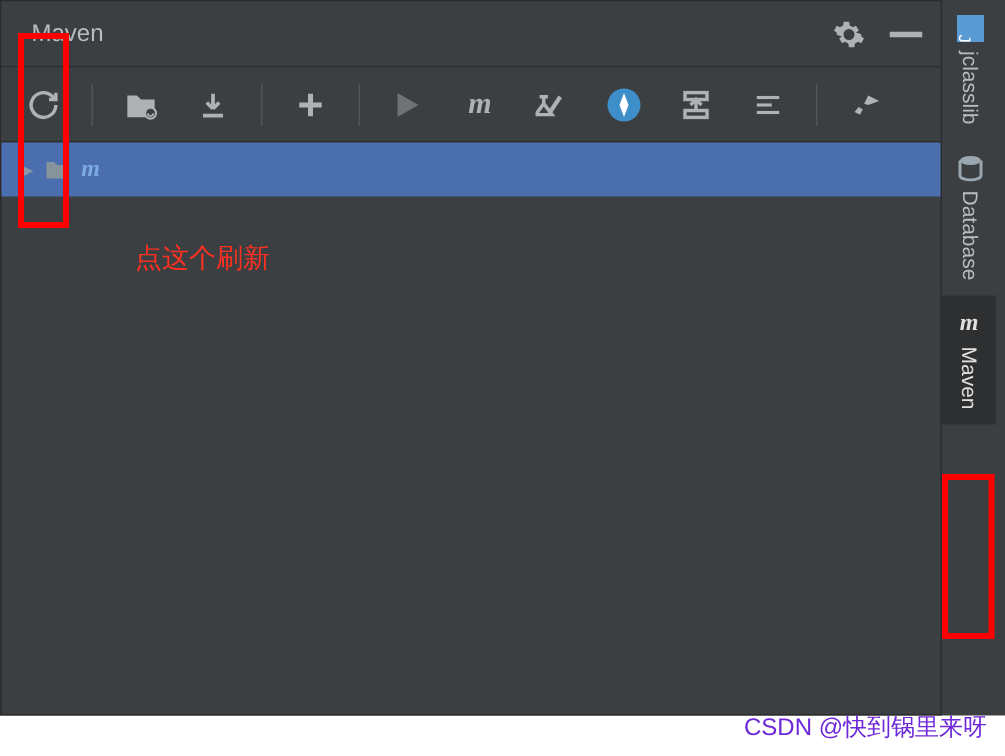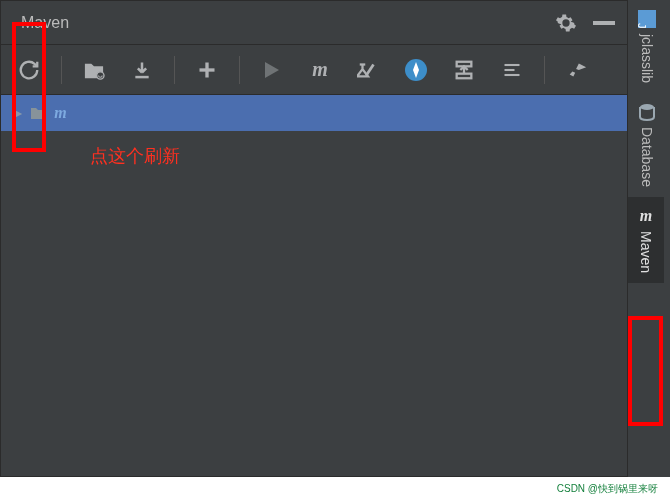--- a/index.html
+++ b/index.html
@@ -97,21 +97,21 @@
       font-weight: bold;
       font-size: 20px;
       color: #afb1b3;
     }
     .annotation {
       position: absolute;
       color: #ff3020;
       font-size: 18px;
       font-weight: normal;
       left: 90px;
-      top: 144px;
+      top: 160px;
     }
     .highlight-box-left {
       position: absolute;
       border: 4px solid #ff0000;
       left: 12px;
       top: 22px;
       width: 34px;
       height: 130px;
       pointer-events: none;
     }
@@ -147,22 +147,22 @@
       color: #e0e0e0;
     }
     .sidebar-icon {
       width: 18px;
       height: 18px;
     }
     .watermark {
       position: absolute;
       right: 12px;
       bottom: 8px;
-      color: #15803d;
-      font-size: 10px;
+      color: #6d28d9;
+      font-size: 16px;
     }
     svg { display: block; }
   </style>
 </head>
 <body>
 
 <div class="panel">
   <div class="title-bar">
     <span class="title-text">Maven</span>
     <div class="title-actions">

